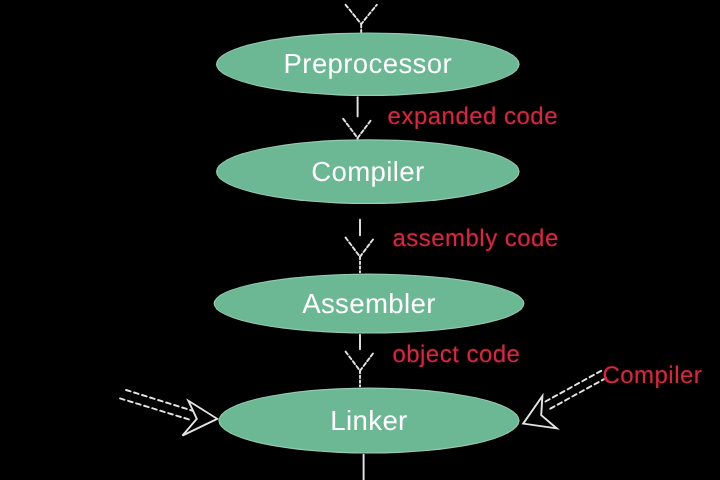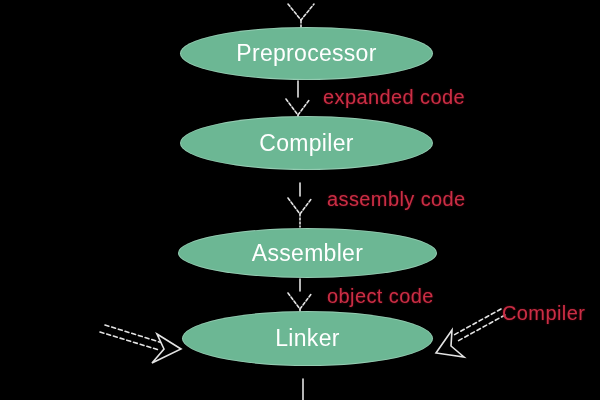--- a/index.html
+++ b/index.html
@@ -32,21 +32,21 @@
     display: flex;
     align-items: center;
     justify-content: center;
     font-size: 23px;
     letter-spacing: 0.3px;
     z-index: 2;
   }
   .node-preprocessor { left: 180px; top: 27px;  width: 253px; height: 53px; }
   .node-compiler     { left: 180px; top: 116px; width: 253px; height: 54px; }
   .node-assembler    { left: 178px; top: 228px; width: 259px; height: 50px; }
-  .node-linker       { left: 182px; top: 311px; width: 251px; height: 55px; text-align: center; }
+  .node-linker       { left: 182px; top: 323px; width: 251px; height: 55px; text-align: center; }
 
   .rlabel {
     position: absolute;
     color: #c92e45;
     font-weight: normal;
     font-size: 20px;
     letter-spacing: 0.4px;
     text-shadow: 0 0 2px rgba(120,10,25,0.9);
     white-space: nowrap;
     z-index: 3;

